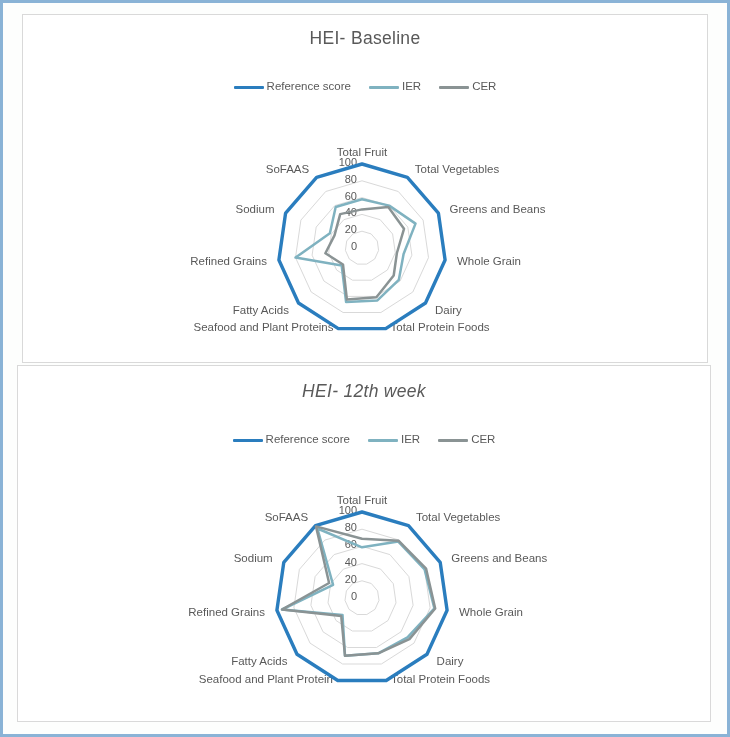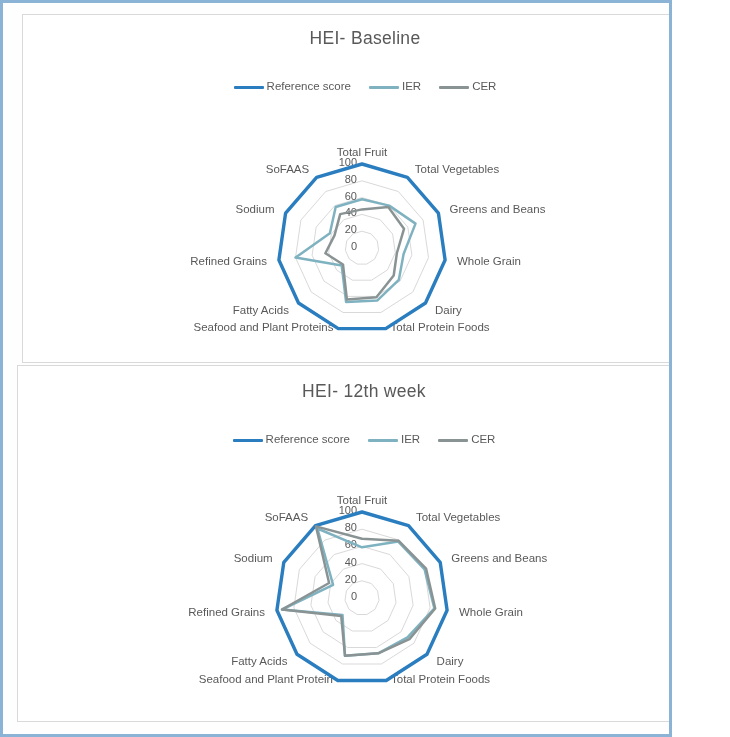--- a/index.html
+++ b/index.html
@@ -1,21 +1,21 @@
 <!DOCTYPE html>
 <html><head>
 <meta charset="utf-8">
 <style>
   html,body{margin:0;padding:0;background:#fff;font-family:"Liberation Sans",sans-serif;}
-  .page{box-sizing:border-box;width:672px;height:737px;border:3px solid #8ab3d6;background:#fdfefd;overflow:hidden;}
+  .page{box-sizing:border-box;width:730px;height:737px;border:3px solid #8ab3d6;background:#fdfefd;overflow:hidden;}
   .panel{box-sizing:border-box;background:#ffffff;border:1px solid #d9d9d9;}
   .panel-1{width:686px;height:349px;margin:11px 0 0 19px;}
   .panel-2{width:694px;height:357px;margin:2px 0 0 14px;}
   .chart-title{text-align:center;padding-top:13px;height:26px;font-size:17.5px;letter-spacing:.3px;color:#595959;}
-  .panel-2 .chart-title{padding-top:15px;}
+  .panel-2 .chart-title{padding-top:15px;font-style:italic;}
   .legend{display:flex;justify-content:center;align-items:center;gap:18px;height:22px;margin-top:22px;}
   .legend-item{display:flex;align-items:center;}
   .swatch{display:inline-block;width:30px;height:3px;margin-right:3px;border-radius:1px;}
   .legend-label{font-size:11.5px;color:#595959;line-height:1;}
   svg.radar{display:block;}
   svg.radar text{fill:#595959;}
   svg.radar .tick{font-size:11px;}
   svg.radar .cat{font-size:11.5px;}
 </style>
 </head>

